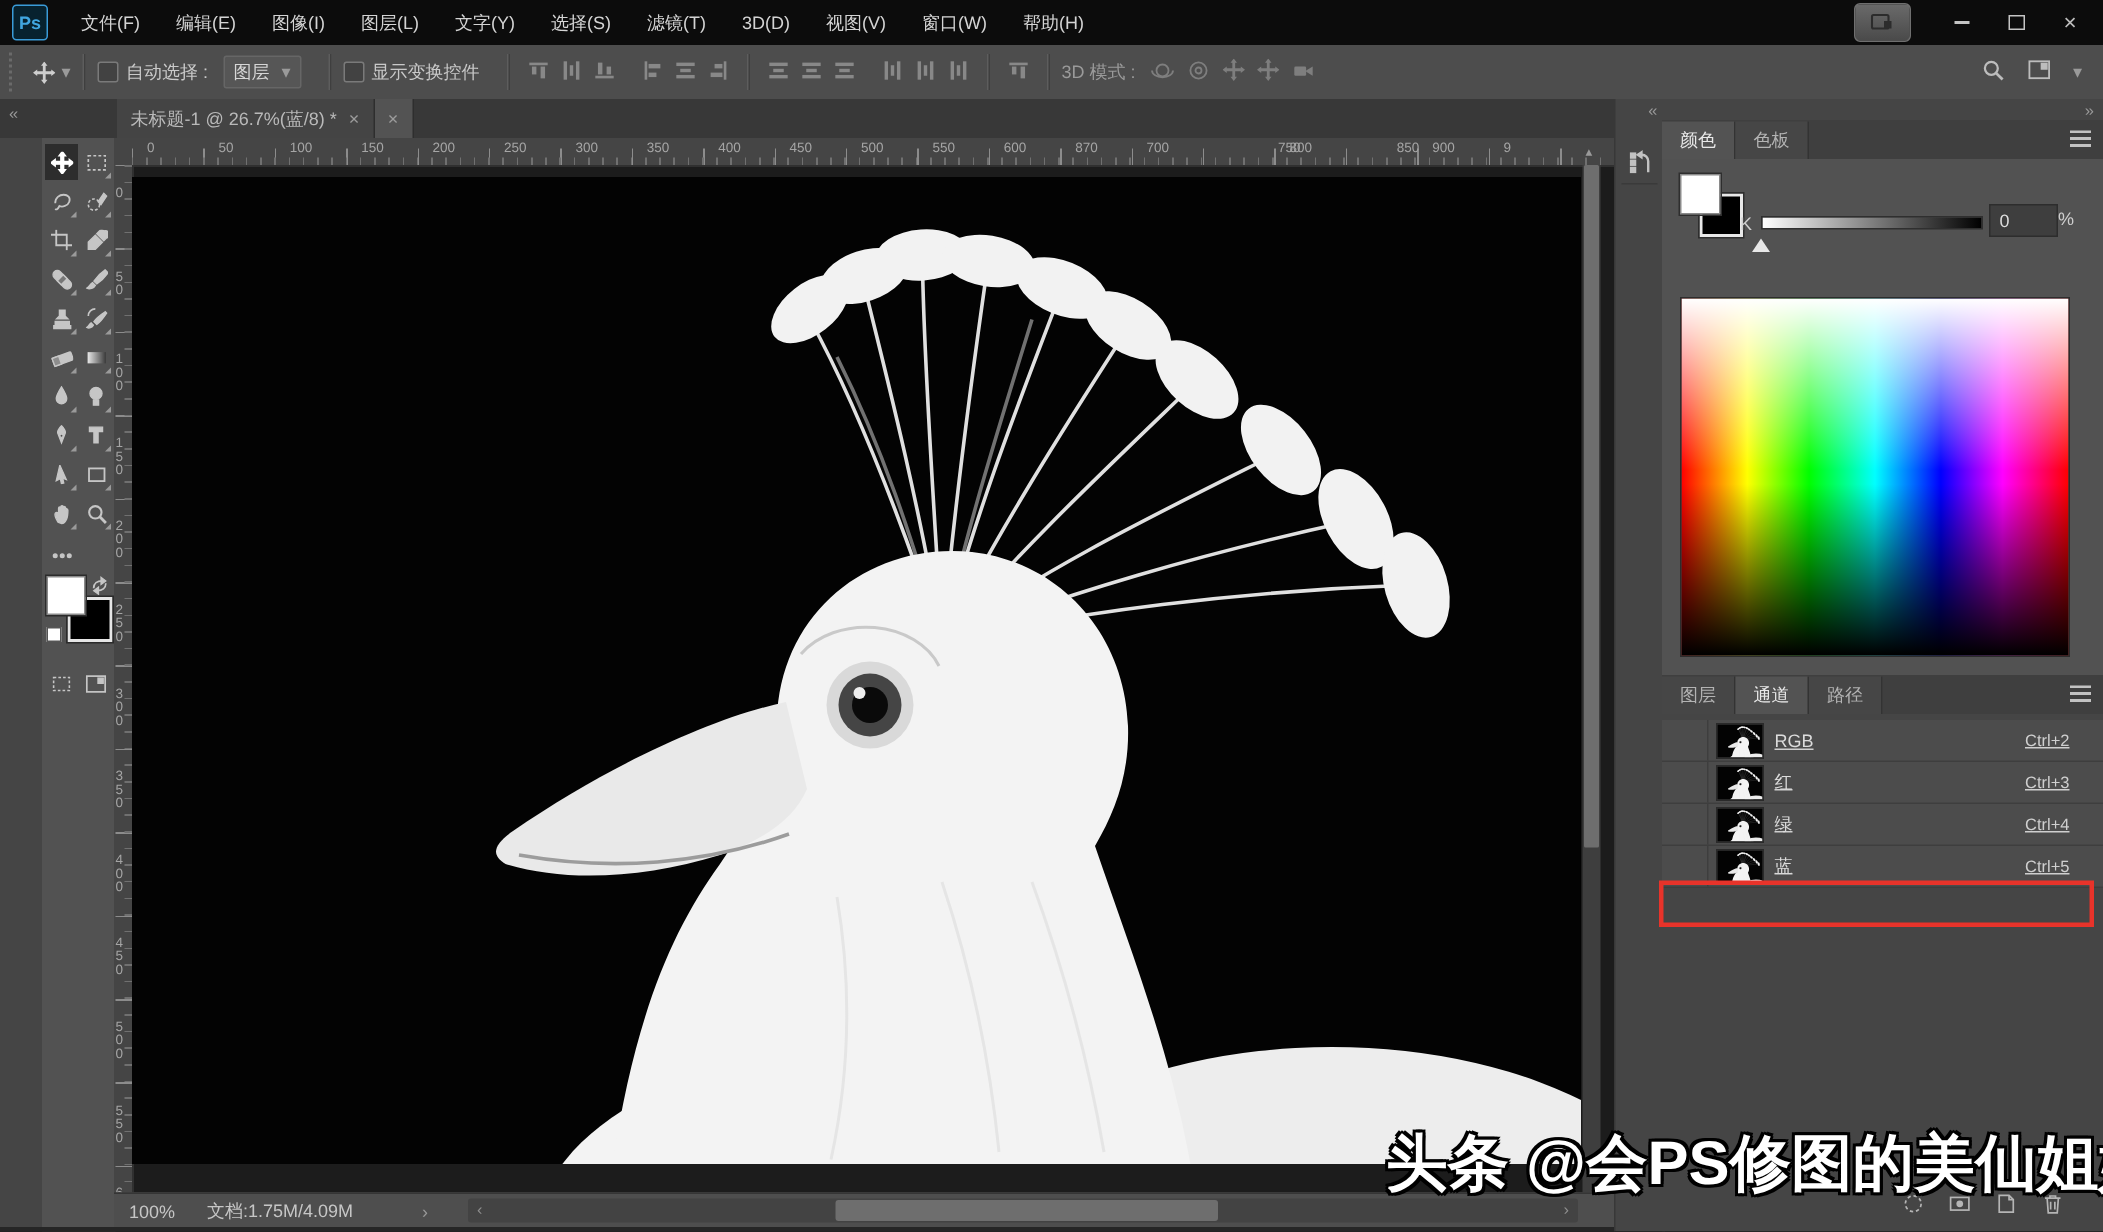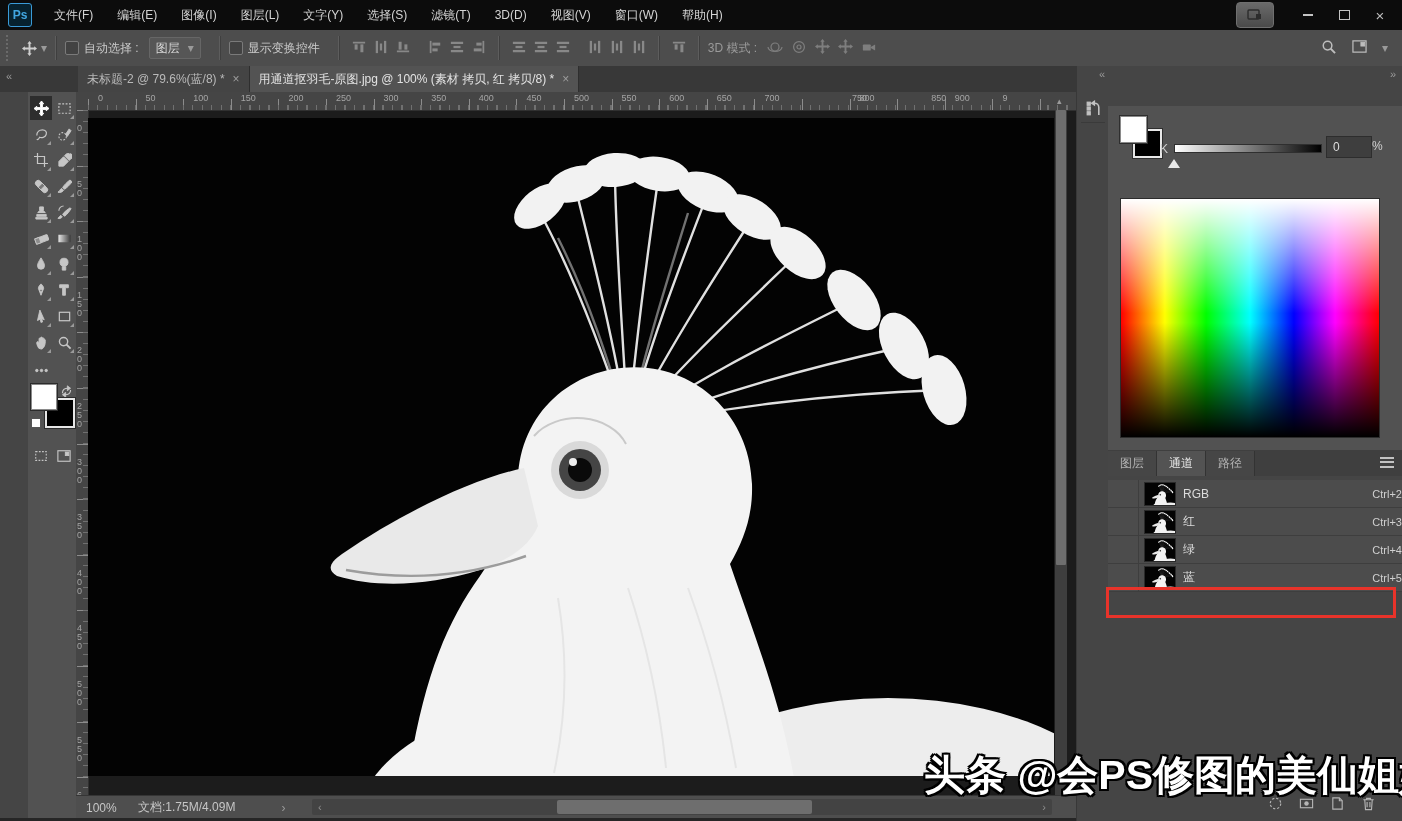--- a/index.html
+++ b/index.html
@@ -89,27 +89,27 @@
   .swatchpair .fg{position:absolute;left:0;top:0;width:25px;height:25px;background:#fff;border:1px solid #8a8a8a;outline:1px solid #2e2e2e;}
   #kslider{position:absolute;left:66px;top:38px;width:146px;height:7px;background:linear-gradient(to right,#fff,#000);border:1px solid #2f2f2f;}
   #kthumb{position:absolute;left:60px;top:47px;width:0;height:0;border:6px solid transparent;border-bottom:9px solid #e8e8e8;}
   #kval{position:absolute;left:218px;top:30px;width:38px;height:20px;background:#3e3e3e;border:1px solid #2d2d2d;
         font-size:12px;color:#ddd;display:flex;align-items:center;padding-left:6px;}
   #huebox{position:absolute;left:12px;top:92px;width:258px;height:238px;border:1px solid #2c2c2c;
      background:linear-gradient(to bottom,rgba(255,255,255,1) 0%,rgba(255,255,255,0) 48%,rgba(0,0,0,0) 52%,rgba(0,0,0,1) 100%),
                 linear-gradient(to right,#f00,#ff0 17%,#0f0 33%,#0ff 50%,#00f 67%,#f0f 83%,#f00);}
   
   #chanpanel{position:absolute;left:0;top:384px;width:294px;height:371px;}
-  #chanrows{position:absolute;left:0;top:30px;width:294px;background:#4c4c4c;}
+  #chanrows{position:absolute;left:0;top:30px;width:294px;background:#4c4c4c;text-decoration:underline;}
   .chrow{position:relative;height:27px;display:flex;align-items:center;border-bottom:1px solid #3e3e3e;background:#4c4c4c;font-size:12px;color:#dcdcdc;}
   .chrow.sel{background:#6d6d6d;color:#fff;}
   .eyewell{width:30px;height:27px;border-right:1px solid #3e3e3e;display:flex;align-items:center;justify-content:center;}
   .chthumb{width:30px;height:22px;margin:0 8px 0 6px;outline:1px solid #2a2a2a;background:#000;}
   .chname{flex:1;}
-  .chkey{width:52px;text-align:right;font-size:11px;color:#cfcfcf;}
+  .chkey{width:52px;text-align:left;font-size:11px;color:#cfcfcf;}
   #chan-annotation{position:absolute;left:-2px;top:137px;width:290px;height:31px;border:3px solid #e8332a;box-sizing:border-box;z-index:40;}
   #chanfooter{position:absolute;left:0;bottom:3px;width:294px;height:26px;display:flex;align-items:center;justify-content:flex-end;gap:16px;padding-right:26px;box-sizing:border-box;}
   #chanfooter svg{stroke:#b5b5b5;fill:none;}
   
   #watermark{left:924px;top:748px;z-index:60;font-size:41px;font-weight:bold;color:#fff;white-space:nowrap;
      text-shadow:-2px -2px 0 #000,2px -2px 0 #000,-2px 2px 0 #000,2px 2px 0 #000,0 -2px 0 #000,0 2px 0 #000,-2px 0 0 #000,2px 0 0 #000;}
 </style>
 </head>
 <body>
 
@@ -419,25 +419,24 @@
         </svg></span>
   <span style="position:absolute;right:34px;"><svg width="17" height="15" viewBox="0 0 16 16" stroke="#bdbdbd" fill="#bdbdbd">
           <use href="#i-wspace"></use>
         </svg></span>
   <span style="position:absolute;right:14px;" class="dim">▾</span>
 </div>
 
 <div id="tabbar" class="abs">
   <div style="width:78px;height:26px;"></div>
   <div class="doc-tab">
-    <span>未标题-2 @ 79.6%(蓝/8) *</span>
+    <span>未标题-1 @ 26.7%(蓝/8) *</span>
     <span class="tab-x">×</span>
   </div>
   <div class="doc-tab active">
-    <span>用通道抠羽毛-原图.jpg @ 100% (素材 拷贝, 红 拷贝/8) *</span>
     <span class="tab-x">×</span>
   </div>
 </div>
 <span id="toolbar-collapse" class="abs">«</span>
 
 <div id="toolcol" class="abs"></div>
 
 <div class="abs" style="left:29px;top:96px;width:46px;">
   <div class="tool sel nofly" style="left:1px;top:0;">
         <svg width="15" height="15" viewBox="0 0 16 16">
@@ -575,21 +574,21 @@
         <span class="hnum" style="left: 152.8px;">150</span>
         <span class="hnum" style="left: 200.4px;">200</span>
         <span class="hnum" style="left: 248px;">250</span>
         <span class="hnum" style="left: 295.6px;">300</span>
         <span class="hnum" style="left: 343.2px;">350</span>
         <span class="hnum" style="left: 390.8px;">400</span>
         <span class="hnum" style="left: 438.4px;">450</span>
         <span class="hnum" style="left: 486px;">500</span>
         <span class="hnum" style="left: 533.6px;">550</span>
         <span class="hnum" style="left: 581.2px;">600</span>
-        <span class="hnum" style="left: 628.8px;">650</span>
+        <span class="hnum" style="left: 628.8px;">870</span>
         <span class="hnum" style="left: 676.4px;">700</span>
         <span class="hnum" style="left: 764px;">750</span>
         <span class="hnum" style="left: 771.6px;">800</span>
         <span class="hnum" style="left: 819.2px; margin-left: 24px;">850</span>
         <span class="hnum" style="left: 866.8px;">900</span>
         <span class="hnum" style="left: 914.4px;">9</span>
       </div>
   <div id="vruler" class="abs">
         <span class="vnum" style="top: 14px;">0</span>
         <span class="vnum" style="top: 69.6px;">50</span>
@@ -634,20 +633,29 @@
     <svg width="17" height="17" viewBox="0 0 16 16" fill="#c2c2c2" stroke="#c2c2c2">
           <use href="#i-histpanel"></use>
         </svg>
   </div>
 </div>
 
 <div id="dock" class="abs">
   <span class="hdr-exp">»</span>
 
   <div id="colorpanel">
+    <div class="ptabbar" style="top:0;">
+      <div class="ptab active">
+            <span>颜色</span>
+          </div>
+      <div class="ptab">
+            <span>色板</span>
+          </div>
+      <div class="hamb"></div>
+    </div>
     <div id="colorcontent">
       <div class="swatchpair" style="left:12px;top:10px;">
         <div class="bg"></div>
         <div class="fg"></div>
       </div>
       <span style="position:absolute;left:52px;top:36px;font-size:12px;color:#cfcfcf;">K</span>
       <div id="kslider"></div>
       <div id="kthumb"></div>
       <div id="kval">
             <span>0</span>

